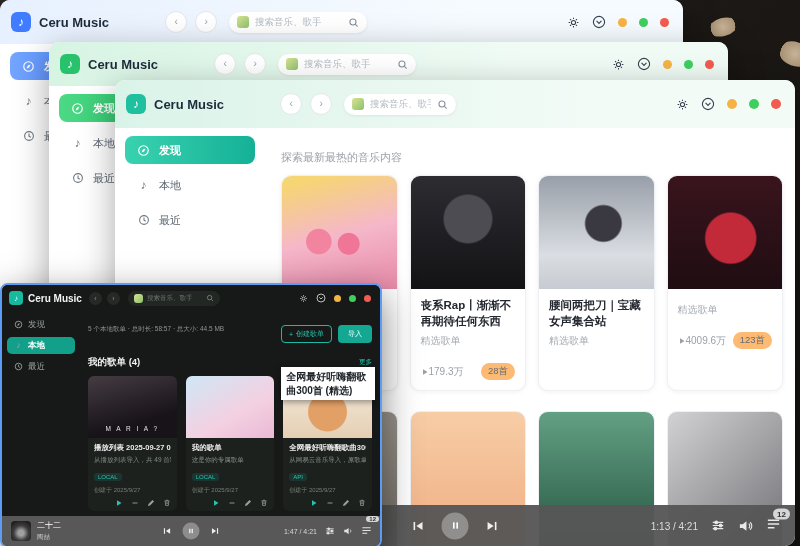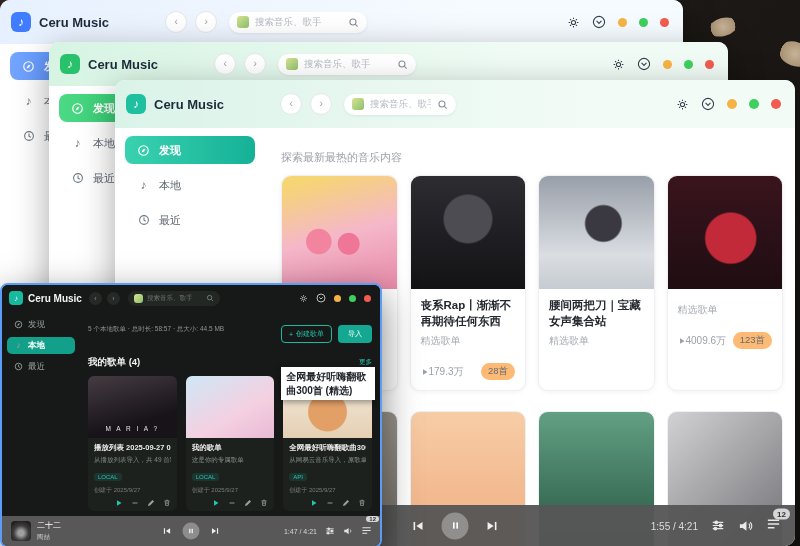--- a/index.html
+++ b/index.html
@@ -398,21 +398,21 @@
               <rect x="4" y="3" width="2.6" height="10"></rect>
               <rect x="9.4" y="3" width="2.6" height="10"></rect>
             </svg>
         </div>
         <svg width="13" height="13" viewBox="0 0 16 16" fill="currentColor">
             <rect x="11.5" y="3" width="2" height="10"></rect>
             <path d="M2.5 3L10 8l-7.5 5z"></path>
           </svg>
       </div>
       <div class="pb-right">
-        <span class="pb-time">1:55 / 4:21</span>
+        <span class="pb-time">1:13 / 4:21</span>
         <svg width="14" height="14" viewBox="0 0 16 16" stroke="currentColor" stroke-width="1.4" fill="currentColor">
             <path d="M2 4.5h12M2 8h12M2 11.5h12" fill="none"></path>
             <circle cx="6" cy="4.5" r="1.5"></circle>
             <circle cx="11" cy="8" r="1.5"></circle>
             <circle cx="5" cy="11.5" r="1.5"></circle>
           </svg>
         <svg width="15" height="15" viewBox="0 0 16 16" fill="currentColor">
             <path d="M2 6v4h3l4 3V3L5 6z"></path>
             <path d="M11.5 5.5a3.5 3.5 0 010 5M13 4a5.5 5.5 0 010 8" fill="none" stroke="currentColor" stroke-width="1.2"></path>
           </svg>

